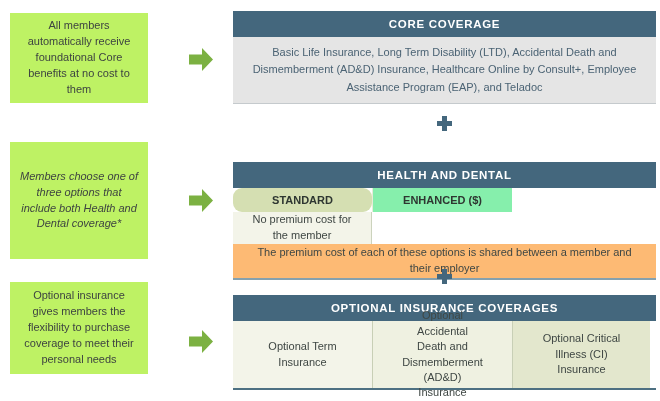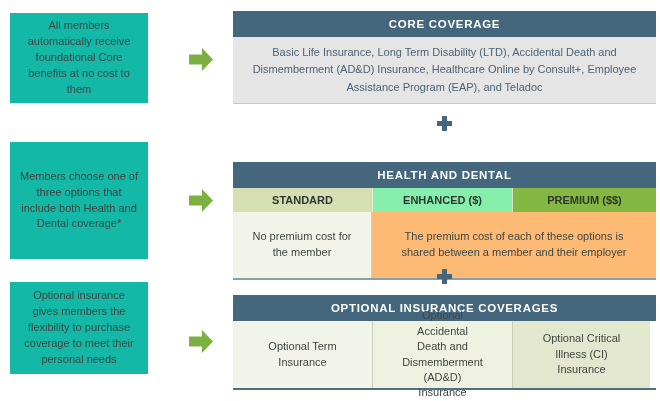--- a/index.html
+++ b/index.html
@@ -3,27 +3,27 @@
 <meta charset="utf-8">
 <style>
   html,body { margin:0; padding:0; background:#ffffff; }
   .canvas {
     position:relative; width:660px; height:401px; background:#ffffff;
     font-family:"Liberation Sans", sans-serif; overflow:hidden;
   }
 
   
   .note-box {
-    position:absolute; left:10px; width:138px; background:#14b8a6;
+    position:absolute; left:10px; width:138px; background:#bef264;
     display:flex; align-items:center; justify-content:flex-end;
     text-align:center; color:#3e4441; font-size:11px; line-height:1.45;
     box-sizing:border-box; padding:0 9px;
   }
   .note-1 { top:13px;  height:90px; }
-  .note-2 { top:142px; height:117px; }
+  .note-2 { top:142px; height:117px;font-style:italic; }
   .note-3 { top:282px; height:92px; }
 
   
   .arrow { position:absolute; left:189px; width:24px; height:25px; }
   .arrow-1 { top:47px; } .arrow-2 { top:188px; } .arrow-3 { top:329px; }
 
   
   .panel { position:absolute; left:233px; width:423px; }
   .panel-1 { top:11px; } .panel-2 { top:142px;margin-top:20px; } .panel-3 { top:295px;border-radius:9px; }
 
@@ -38,25 +38,25 @@
     display:flex; align-items:center; justify-content:center;
     text-align:center; font-size:11px; color:#4b6374; line-height:1.55;
     box-sizing:border-box; padding:0 14px;
   }
 
   .options-row { display:flex; height:24px; }
   .opt {
     display:flex; align-items:center; justify-content:center;
     font-weight:bold; font-size:11px; color:#2e3631; box-sizing:border-box;
   }
-  .opt-standard { width:139px; background:#d5dfb2; }
+  .opt-standard { width:139px; background:#d5dfb2;border-radius:9px; }
   .opt-enhanced { width:140px; background:#86efac; border-left:1px solid #e7ecd9; }
   .opt-premium  { width:144px; background:#85b843; border-left:1px solid #d9e4c2; }
 
-  .hd-body { display:flex; height:66px; border-bottom:2px solid #86a1ae; }
+  .hd-body { display:flex; height:66px; border-bottom:2px solid #86a1ae;flex-direction:column; }
   .hd-cell {
     display:flex; align-items:center; justify-content:center; text-align:center;
     font-size:11px; color:#3f4744; line-height:1.45; box-sizing:border-box;
   }
   .hd-standard { width:139px; background:#f3f4e9; border-right:1px solid #ccd3bd; padding:0 18px; }
   .hd-shared   { flex:1; background:#fdba74; padding:0 20px; }
 
   .opt-body { display:flex; height:67px; border-bottom:2px solid #4d7082; }
   .opt-cell {
     display:flex; align-items:center; justify-content:center; text-align:center;
@@ -102,21 +102,20 @@
     <span>Members choose one of three options that include both Health and Dental coverage*</span>
   </div>
   <svg class="arrow arrow-2" viewBox="0 0 24 25">
     <polygon points="0,7.5 13,7.5 13,1 24,12.5 13,24 13,17.5 0,17.5" fill="#7cb142"></polygon>
   </svg>
   <div class="panel panel-2">
     <div class="panel-header">HEALTH AND DENTAL</div>
     <div class="options-row">
       <div class="opt opt-standard">STANDARD</div>
       <div class="opt opt-enhanced">ENHANCED ($)</div>
-      <div class="opt opt-premium">PREMIUM ($$)</div>
     </div>
     <div class="hd-body">
       <div class="hd-cell hd-standard">
         <span>No premium cost for the member</span>
       </div>
       <div class="hd-cell hd-shared">
         <span>The premium cost of each of these options is shared between a member and their employer</span>
       </div>
     </div>
   </div>

